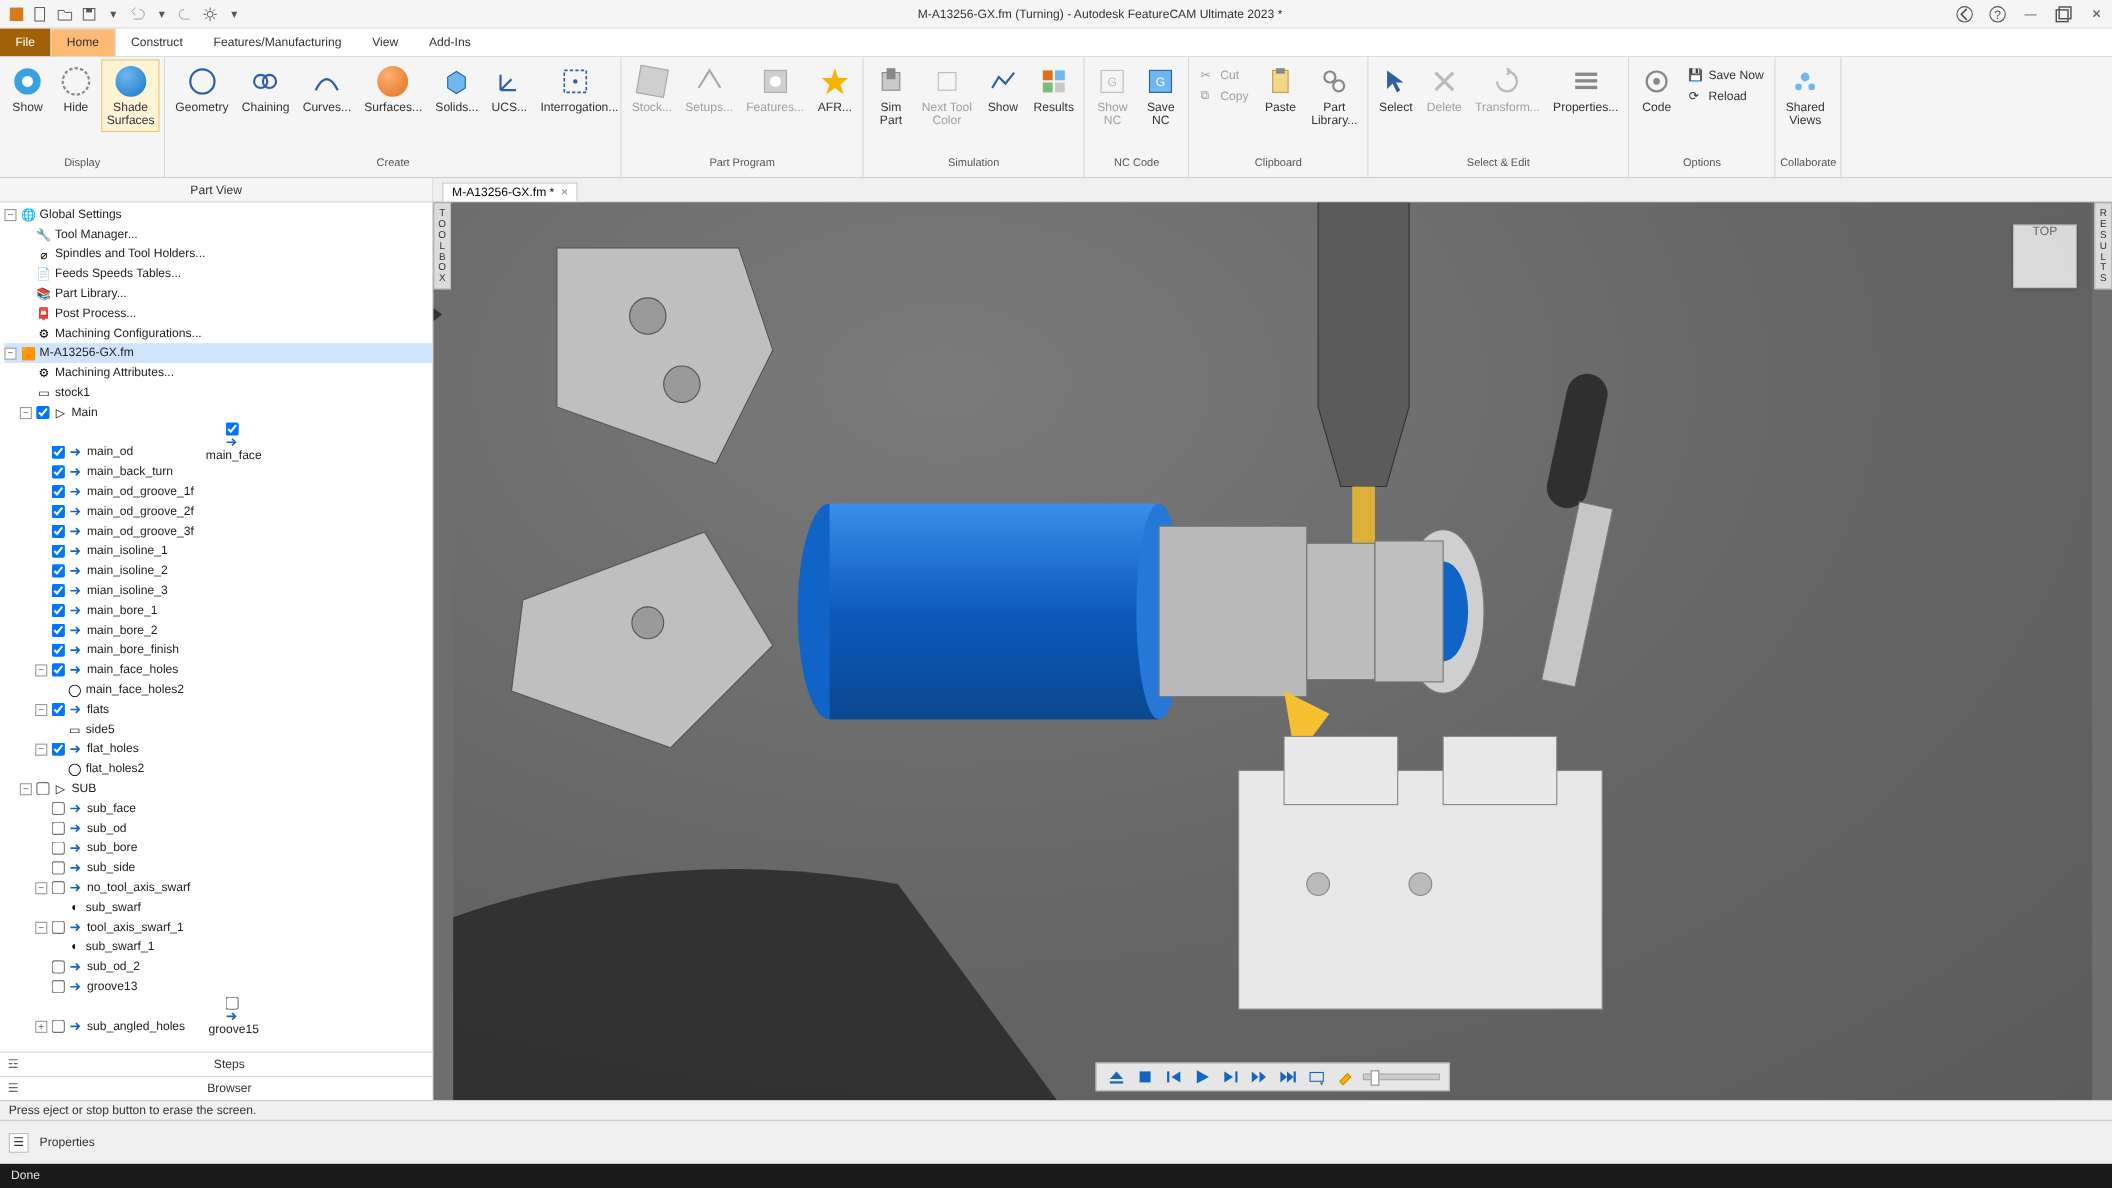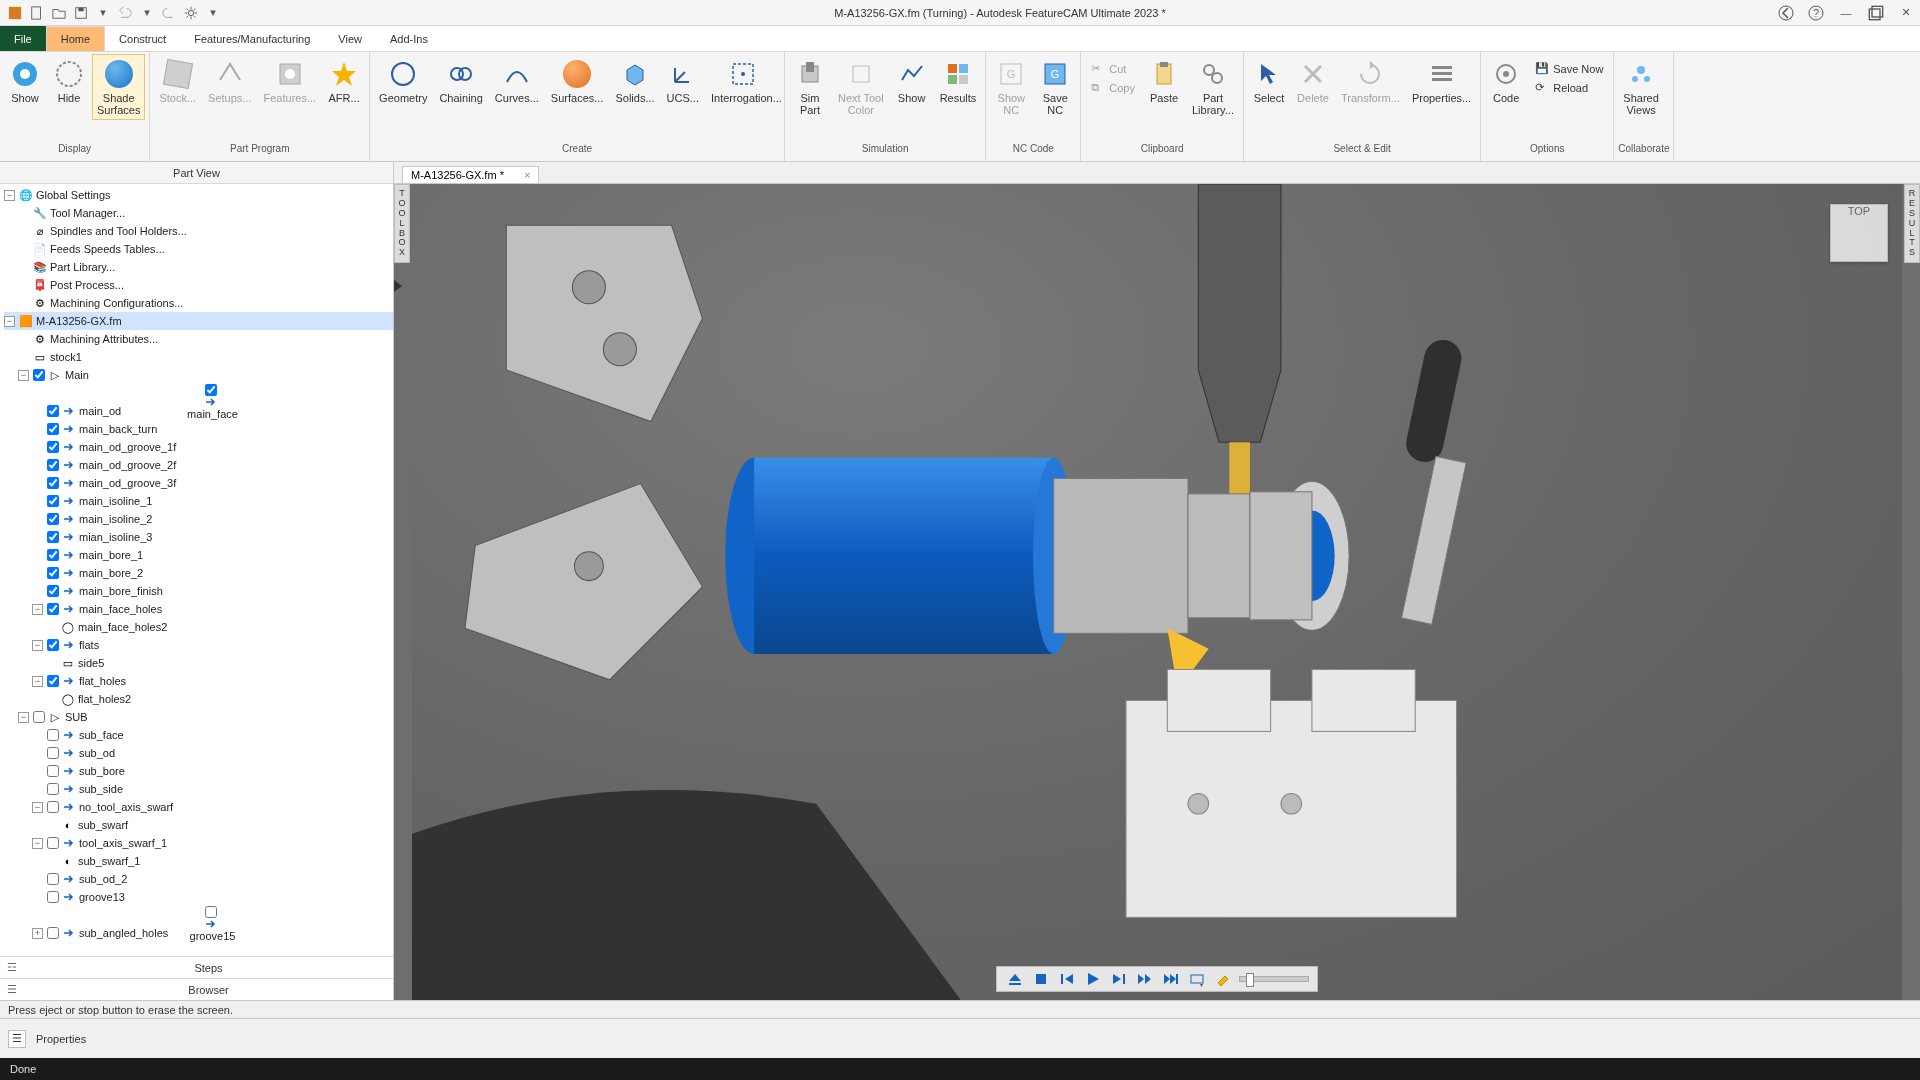--- a/index.html
+++ b/index.html
@@ -10,21 +10,21 @@
 .titlebar .qat { display:flex; gap:4px; align-items:center; }
 .titlebar .qat-btn { width:18px; height:18px; display:flex; align-items:center; justify-content:center; color:#555; cursor:pointer; }
 .titlebar .qat-btn svg { width:14px; height:14px; }
 .titlebar .title { flex:1; text-align:center; color:#333; }
 .titlebar .winbtns { display:flex; gap:14px; align-items:center; }
 .titlebar .winbtns span { width:16px; height:16px; display:flex; align-items:center; justify-content:center; color:#555; cursor:pointer; }
 
 
 .ribbon-tabs { height:26px; background:#fff; display:flex; border-bottom:1px solid #d8d8d8; }
 .ribbon-tabs .rtab { padding:0 14px; display:flex; align-items:center; color:#333; cursor:pointer; }
-.ribbon-tabs .rtab.file { background:#14532d; color:#fff; }
+.ribbon-tabs .rtab.file { background:#a16207; color:#fff; }
 .ribbon-tabs .rtab.active { background:#fdba74; border:1px solid #d8d8d8; border-bottom:none; }
 
 
 .ribbon { height:110px; background:#f5f5f5; border-bottom:1px solid #c9c9c9; display:flex; }
 .ribbon-group { border-right:1px solid #d8d8d8; display:flex; flex-direction:column; padding:2px 4px 0 4px; }
 .ribbon-group .items { flex:1; display:flex; gap:2px; align-items:flex-start; }
 .ribbon-group .label { height:18px; text-align:center; color:#555; font-size:10px; }
 .rbtn { display:flex; flex-direction:column; align-items:center; justify-content:flex-start; padding:3px 4px; min-width:42px; cursor:pointer; border:1px solid transparent; }
 .rbtn .ico { width:32px; height:32px; margin-bottom:2px; display:flex; align-items:center; justify-content:center; }
 .rbtn .txt { text-align:center; line-height:1.1; color:#333; white-space:pre-line; max-width:64px; }
@@ -50,21 +50,21 @@
 .tree-row .lbl { color:#222; }
 .tree-row .arrow-ico { color:#1565c0; }
 
 .left .footer-row { height:22px; border-top:1px solid #d8d8d8; display:flex; align-items:center; background:#fff; }
 .left .footer-row .micon { width:24px; display:flex; align-items:center; justify-content:center; color:#666; }
 .left .footer-row .mlbl { flex:1; text-align:center; color:#333; }
 
 
 .right { flex:1; display:flex; flex-direction:column; min-width:0; }
 .doc-tabs { height:22px; background:#f0f0f0; border-bottom:1px solid #c9c9c9; display:flex; align-items:flex-end; padding-left:8px; }
-.doc-tab { background:#fff; border:1px solid #c9c9c9; border-bottom:none; padding:2px 8px; display:flex; align-items:center; gap:20px; cursor:pointer;margin-top:32px; }
+.doc-tab { background:#fff; border:1px solid #c9c9c9; border-bottom:none; padding:2px 8px; display:flex; align-items:center; gap:6px; cursor:pointer;margin-top:32px; }
 .doc-tab .close { color:#888; cursor:pointer; }
 .viewport { flex:1; position:relative; background:#6e6e6e; overflow:hidden; }
 .viewport .side-label { position:absolute; width:16px; background:#dcdcdc; color:#333; writing-mode:horizontal-tb; text-align:center; font-size:9px; padding:4px 0; border:1px solid #bbb; cursor:pointer; letter-spacing:0; line-height:1.1; }
 .viewport .side-label.left-l { left:0; top:0; }
 .viewport .side-label.right-l { right:0; top:0; }
 .viewport .collapse-tri { position:absolute; left:0; top:96px; width:0; height:0; border-top:6px solid transparent; border-bottom:6px solid transparent; border-left:8px solid #333; cursor:pointer; }
 .viewport .viewcube { position:absolute; top:20px; right:32px; width:58px; height:58px; background:rgba(240,240,240,.85); border:1px solid rgba(0,0,0,.15); display:flex; align-items:flex-start; justify-content:center; color:#666; font-size:9px; cursor:pointer; box-shadow:0 1px 3px rgba(0,0,0,.25); }
 
 
 .scene-bg { position:absolute; left:18px; right:18px; top:0; bottom:0; background:radial-gradient(ellipse at 30% 20%,#7a7a7a 0%,#676767 50%,#5b5b5b 100%); }
@@ -194,20 +194,82 @@
           </div>
           <div class="txt">Shade
 Surfaces</div>
         </div>
     </div>
     <div class="label">Display</div>
   </div>
 
   <div class="ribbon-group">
     <div class="items">
+      <div class="rbtn">
+          <div class="ico">
+            <svg width="28" height="28">
+              <circle cx="14" cy="14" r="11" fill="none" stroke="#2d5fa4" stroke-width="2"></circle>
+            </svg>
+          </div>
+          <div class="txt">Geometry</div>
+        </div>
+      <div class="rbtn">
+          <div class="ico">
+            <svg width="28" height="28">
+              <circle cx="10" cy="14" r="6" fill="none" stroke="#2d5fa4" stroke-width="2"></circle>
+              <circle cx="18" cy="14" r="6" fill="none" stroke="#2d5fa4" stroke-width="2"></circle>
+            </svg>
+          </div>
+          <div class="txt">Chaining</div>
+        </div>
+      <div class="rbtn">
+          <div class="ico">
+            <svg width="28" height="28">
+              <path d="M4 22 Q14 2 24 22" fill="none" stroke="#2d5fa4" stroke-width="2"></path>
+            </svg>
+          </div>
+          <div class="txt">Curves...</div>
+        </div>
+      <div class="rbtn">
+          <div class="ico">
+            <div class="circle32" style="background:radial-gradient(circle at 35% 30%,#ffb070,#e07020);"></div>
+          </div>
+          <div class="txt">Surfaces...</div>
+        </div>
+      <div class="rbtn">
+          <div class="ico">
+            <svg width="28" height="28">
+              <polygon points="6,10 14,5 22,10 22,20 14,25 6,20" fill="#6eb8ee" stroke="#2d5fa4"></polygon>
+            </svg>
+          </div>
+          <div class="txt">Solids...</div>
+        </div>
+      <div class="rbtn">
+          <div class="ico">
+            <svg width="28" height="28">
+              <path d="M6 22 L6 8 M6 22 L20 22 M6 22 L16 12" stroke="#2d5fa4" stroke-width="2" fill="none"></path>
+            </svg>
+          </div>
+          <div class="txt">UCS...</div>
+        </div>
+      <div class="rbtn">
+          <div class="ico">
+            <svg width="28" height="28">
+              <rect x="4" y="4" width="20" height="20" fill="none" stroke="#2d5fa4" stroke-width="1.5" stroke-dasharray="3 2"></rect>
+              <circle cx="14" cy="14" r="2" fill="#2d5fa4"></circle>
+            </svg>
+          </div>
+          <div class="txt">Interrogation...</div>
+        </div>
+    </div>
+    <div class="label">Create</div>
+  </div>
+
+  <div class="ribbon-group">
+    <div class="items">
       <div class="rbtn disabled">
           <div class="ico">
             <div class="cube32" style="background:#cfcfcf;border:1px solid #aaa;"></div>
           </div>
           <div class="txt">Stock...</div>
         </div>
       <div class="rbtn disabled">
           <div class="ico">
             <svg width="28" height="28">
               <path d="M4 20 L14 4 L24 20" fill="none" stroke="#aaa" stroke-width="2"></path>
@@ -227,82 +289,20 @@
       <div class="rbtn">
           <div class="ico">
             <svg width="28" height="28">
               <polygon points="14,2 17,11 26,11 19,17 22,26 14,20 6,26 9,17 2,11 11,11" fill="#f4b400"></polygon>
             </svg>
           </div>
           <div class="txt">AFR...</div>
         </div>
     </div>
     <div class="label">Part Program</div>
-  </div>
-
-  <div class="ribbon-group">
-    <div class="items">
-      <div class="rbtn">
-          <div class="ico">
-            <svg width="28" height="28">
-              <circle cx="14" cy="14" r="11" fill="none" stroke="#2d5fa4" stroke-width="2"></circle>
-            </svg>
-          </div>
-          <div class="txt">Geometry</div>
-        </div>
-      <div class="rbtn">
-          <div class="ico">
-            <svg width="28" height="28">
-              <circle cx="10" cy="14" r="6" fill="none" stroke="#2d5fa4" stroke-width="2"></circle>
-              <circle cx="18" cy="14" r="6" fill="none" stroke="#2d5fa4" stroke-width="2"></circle>
-            </svg>
-          </div>
-          <div class="txt">Chaining</div>
-        </div>
-      <div class="rbtn">
-          <div class="ico">
-            <svg width="28" height="28">
-              <path d="M4 22 Q14 2 24 22" fill="none" stroke="#2d5fa4" stroke-width="2"></path>
-            </svg>
-          </div>
-          <div class="txt">Curves...</div>
-        </div>
-      <div class="rbtn">
-          <div class="ico">
-            <div class="circle32" style="background:radial-gradient(circle at 35% 30%,#ffb070,#e07020);"></div>
-          </div>
-          <div class="txt">Surfaces...</div>
-        </div>
-      <div class="rbtn">
-          <div class="ico">
-            <svg width="28" height="28">
-              <polygon points="6,10 14,5 22,10 22,20 14,25 6,20" fill="#6eb8ee" stroke="#2d5fa4"></polygon>
-            </svg>
-          </div>
-          <div class="txt">Solids...</div>
-        </div>
-      <div class="rbtn">
-          <div class="ico">
-            <svg width="28" height="28">
-              <path d="M6 22 L6 8 M6 22 L20 22 M6 22 L16 12" stroke="#2d5fa4" stroke-width="2" fill="none"></path>
-            </svg>
-          </div>
-          <div class="txt">UCS...</div>
-        </div>
-      <div class="rbtn">
-          <div class="ico">
-            <svg width="28" height="28">
-              <rect x="4" y="4" width="20" height="20" fill="none" stroke="#2d5fa4" stroke-width="1.5" stroke-dasharray="3 2"></rect>
-              <circle cx="14" cy="14" r="2" fill="#2d5fa4"></circle>
-            </svg>
-          </div>
-          <div class="txt">Interrogation...</div>
-        </div>
-    </div>
-    <div class="label">Create</div>
   </div>
 
   <div class="ribbon-group">
     <div class="items">
       <div class="rbtn">
           <div class="ico">
             <svg width="28" height="28">
               <rect x="6" y="6" width="16" height="16" fill="#c9c9c9" stroke="#888"></rect>
               <rect x="10" y="2" width="8" height="10" fill="#888"></rect>
             </svg>

